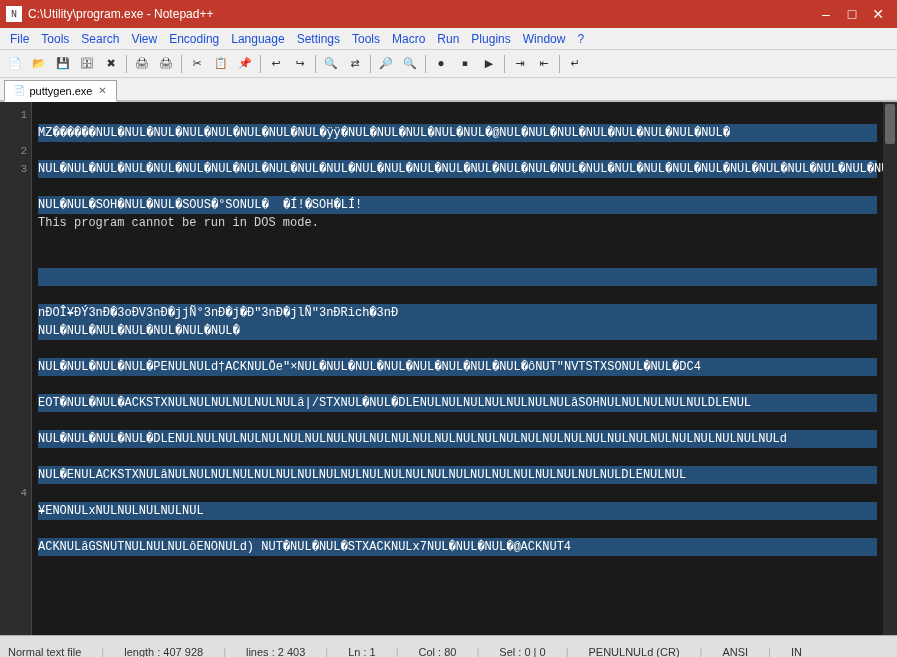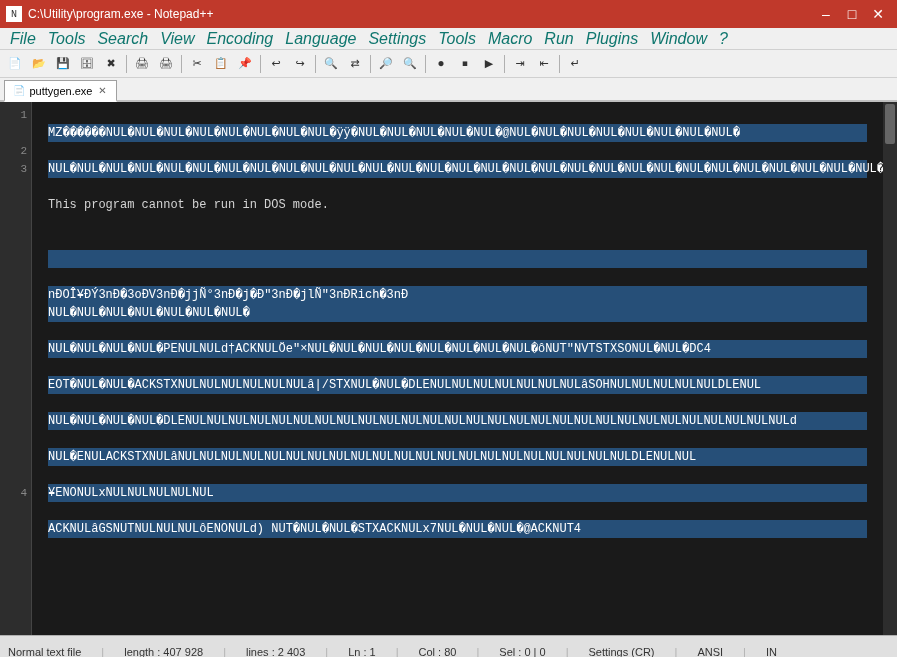--- a/index.html
+++ b/index.html
@@ -65,25 +65,24 @@
     .menu-bar {
       background: #f0f0f0;
       display: flex;
       align-items: center;
       height: 22px;
       padding: 0 4px;
       border-bottom: 1px solid #d0d0d0;
     }
     .menu-item {
       font-family: 'Segoe UI', Arial, sans-serif;
-      font-size: 16px;
+      font-size: 12px;
       padding: 2px 6px;
       cursor: pointer;
-      color: #0f766e;
-      font-style: italic;
+      color: #1d4ed8;
     }
 
     
     .toolbar {
       background: #f0f0f0;
       display: flex;
       align-items: center;
       height: 28px;
       padding: 2px 4px;
       gap: 2px;
@@ -167,21 +166,21 @@
     }
     .line-num {
       display: block;
       font-family: 'Courier New', monospace;
       font-size: 11px;
     }
     .editor-content {
       flex: 1;
       overflow: auto;
       background: #1a1a1a;
-      padding: 4px 16px;
+      padding: 4px 6px;
       color: #d4d4d4;
       font-size: 12px;
       line-height: 18px;
       white-space: pre;
     }
     .scrollbar-v {
       width: 14px;
       background: #2d2d2d;
       flex-shrink: 0;
     }
@@ -326,21 +325,21 @@
     <span class="line-num">&nbsp;</span>
     <span class="line-num">&nbsp;</span>
     <span class="line-num">&nbsp;</span>
     <span class="line-num">4</span>
     <span class="line-num">&nbsp;</span>
   </div>
 
   <div class="editor-content">
 <span class="code-line highlight-blue">MZ������NUL�NUL�NUL�NUL�NUL�NUL�NUL�NUL�ÿÿ�NUL�NUL�NUL�NUL�NUL�@NUL�NUL�NUL�NUL�NUL�NUL�NUL�NUL�</span>
 <span class="code-line highlight-blue">NUL�NUL�NUL�NUL�NUL�NUL�NUL�NUL�NUL�NUL�NUL�NUL�NUL�NUL�NUL�NUL�NUL�NUL�NUL�NUL�NUL�NUL�NUL�NUL�NUL�NUL�NUL�NUL�NUL�NUL�</span>
-<span class="code-line text-normal">This program cannot be run in DOS mode.</span>
+<span class="code-line highlight-blue">NUL�NUL�SOH�NUL�NUL�SOUS�°SONUL�  �Í!�SOH�LÍ!</span><span class="code-line text-normal">This program cannot be run in DOS mode.</span>
 
 <span class="code-line highlight-blue">&nbsp;</span>
 <span class="code-line highlight-blue">nÐOÎ¥ÐÝ3nÐ�3oÐV3nÐ�jjÑ°3nÐ�j�Ð"3nÐ�jlÑ"3nÐRich�3nÐ</span><span class="code-line highlight-blue">NUL�NUL�NUL�NUL�NUL�NUL�NUL�</span>
 <span class="code-line highlight-blue">NUL�NUL�NUL�NUL�PENULNULd†ACKNULÖe"×NUL�NUL�NUL�NUL�NUL�NUL�NUL�NUL�ôNUT"NVTSTXSONUL�NUL�DC4</span>
 <span class="code-line highlight-blue">EOT�NUL�NUL�ACKSTXNULNULNULNULNULNULâ|/STXNUL�NUL�DLENULNULNULNULNULNULNULâSOHNULNULNULNULNULDLENUL</span>
 <span class="code-line highlight-blue">NUL�NUL�NUL�NUL�DLENULNULNULNULNULNULNULNULNULNULNULNULNULNULNULNULNULNULNULNULNULNULNULNULNULNULNULNULd</span>
 <span class="code-line highlight-blue">NUL�ENULACKSTXNULâNULNULNULNULNULNULNULNULNULNULNULNULNULNULNULNULNULNULNULNULNULDLENULNUL</span>
 <span class="code-line highlight-blue">¥ENONULxNULNULNULNULNUL</span>
 <span class="code-line highlight-blue">ACKNULâGSNUTNULNULNULôENONULd) NUT�NUL�NUL�STXACKNULx7NUL�NUL�NUL�@ACKNUT4</span>
 
@@ -369,18 +368,18 @@
   <span class="status-item">length : 407 928</span>
   <span class="status-sep">|</span>
   <span class="status-item">lines : 2 403</span>
   <span class="status-sep">|</span>
   <span class="status-item">Ln : 1</span>
   <span class="status-sep">|</span>
   <span class="status-item">Col : 80</span>
   <span class="status-sep">|</span>
   <span class="status-item">Sel : 0 | 0</span>
   <span class="status-sep">|</span>
-  <span class="status-item">Settings (CR)</span>
+  <span class="status-item">PENULNULd (CR)</span>
   <span class="status-sep">|</span>
   <span class="status-item">ANSI</span>
   <span class="status-sep">|</span>
   <span class="status-item">IN</span>
 </div>
 
 </body></html>

